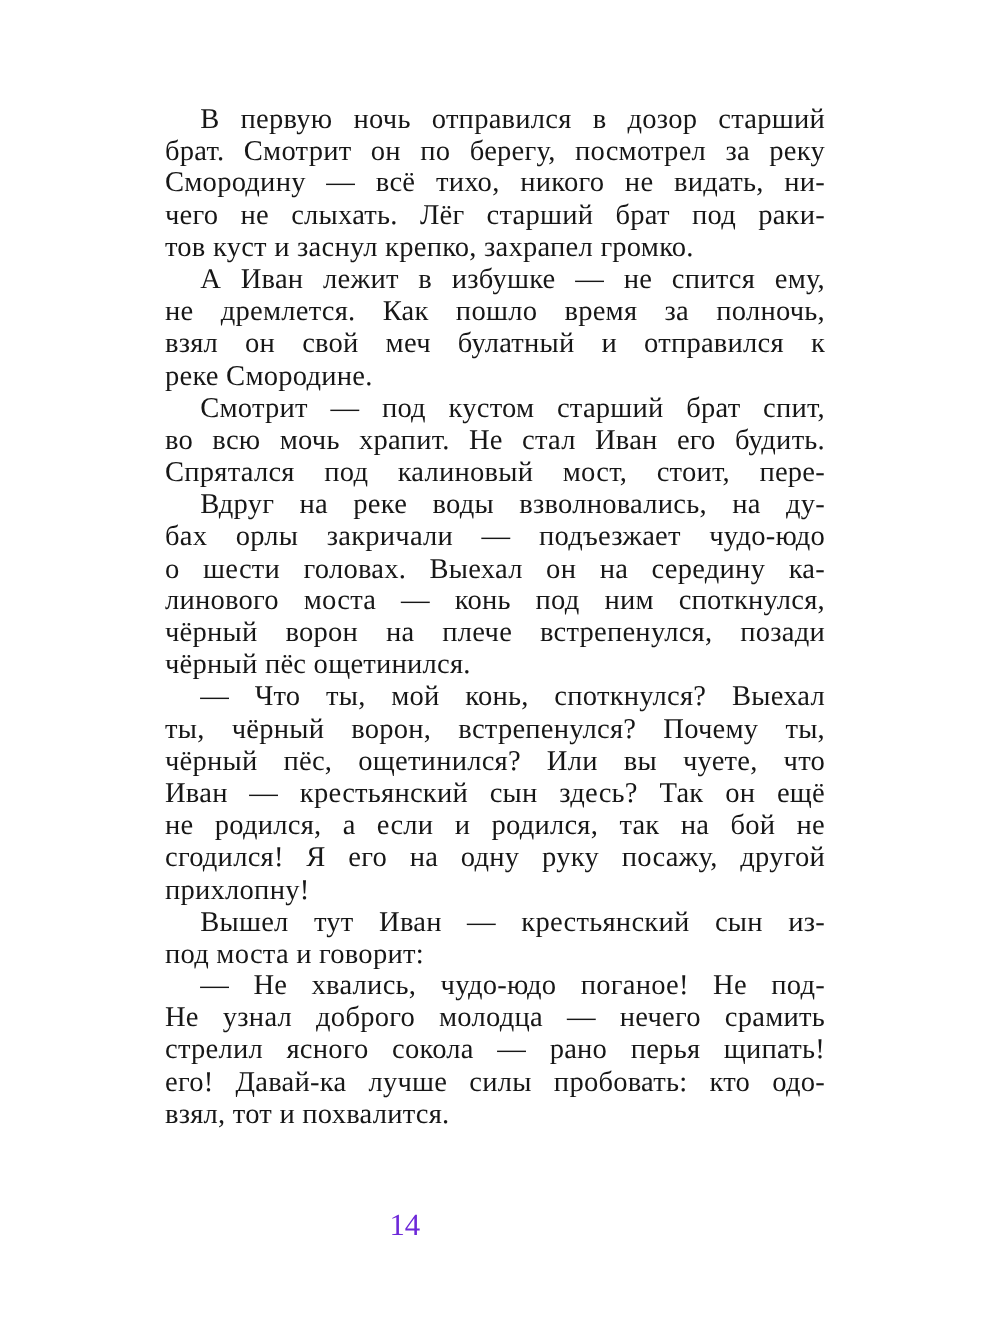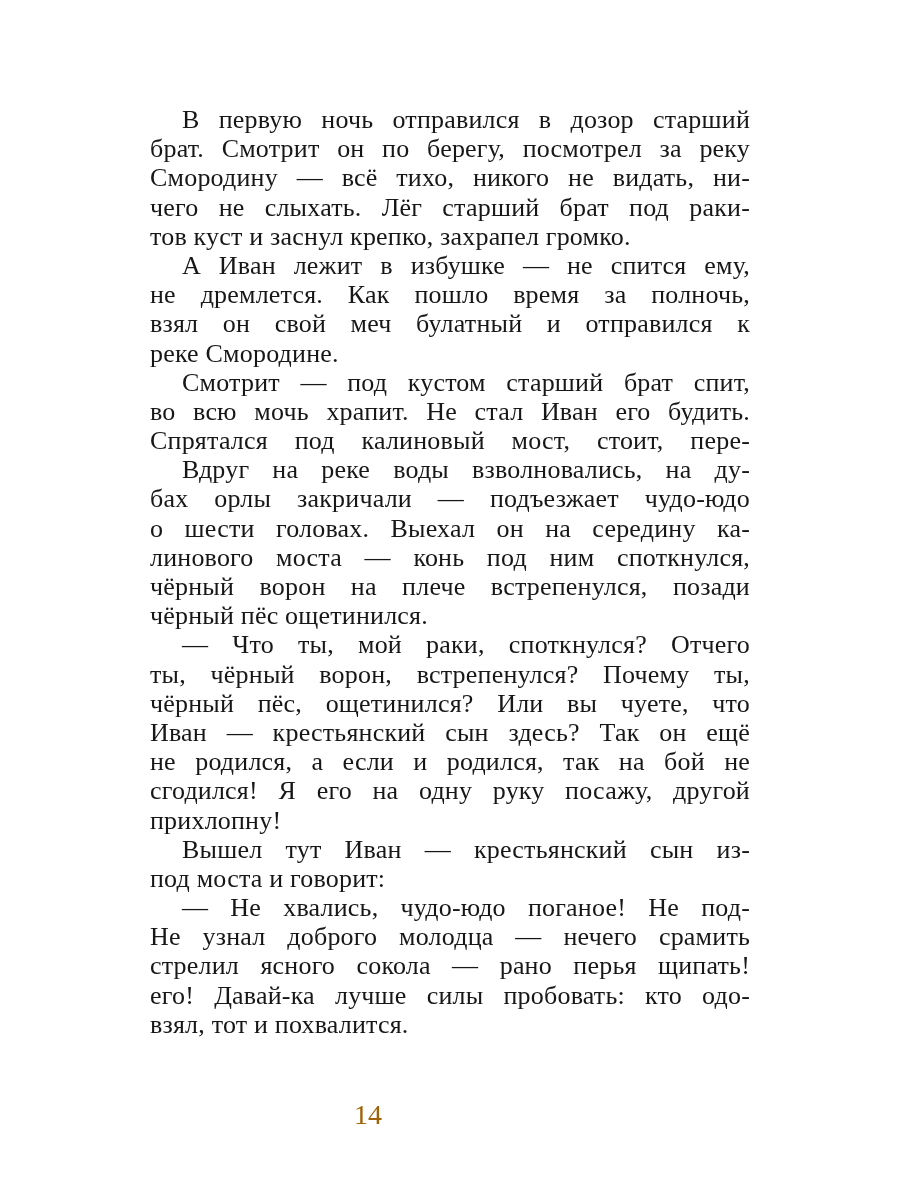--- a/index.html
+++ b/index.html
@@ -12,21 +12,21 @@
     width: 900px;
     height: 1200px;
     background: #ffffff;
     font-family: "Liberation Serif", "DejaVu Serif", serif;
     color: #171717;
     overflow: hidden;
   }
   .text-block {
     position: absolute;
     left: 150px;
-    top: 105px;
+    top: 93px;
     width: 600px;
   }
   .line {
     font-size: 26px;
     line-height: 29.2px;
     height: 29.2px;
     text-align: justify;
     text-align-last: justify;
     white-space: normal;
     letter-spacing: 0.2px;
@@ -39,21 +39,21 @@
     text-indent: 32px;
   }
   .page-number {
     position: absolute;
     left: 0;
     top: 1100px;
     width: 736px;
     text-align: center;
     font-size: 28px;
     line-height: 30px;
-    color: #a16207;
+    color: #6d28d9;
   }
 </style>
 </head>
 <body>
 
 <div class="page">
   <div class="text-block" id="text-block">
       <div class="line indent">В первую ночь отправился в дозор старший</div>
       <div class="line">брат. Смотрит он по берегу, посмотрел за реку</div>
       <div class="line">Смородину — всё тихо, никого не видать, ни-</div>
@@ -65,21 +65,21 @@
       <div class="line end">реке Смородине.</div>
       <div class="line indent">Смотрит — под кустом старший брат спит,</div>
       <div class="line">во всю мочь храпит. Не стал Иван его будить.</div>
       <div class="line">Спрятался под калиновый мост, стоит, пере-</div>
       <div class="line indent">Вдруг на реке воды взволновались, на ду-</div>
       <div class="line">бах орлы закричали — подъезжает чудо-юдо</div>
       <div class="line">о шести головах. Выехал он на середину ка-</div>
       <div class="line">линового моста — конь под ним споткнулся,</div>
       <div class="line">чёрный ворон на плече встрепенулся, позади</div>
       <div class="line end">чёрный пёс ощетинился.</div>
-      <div class="line indent">— Что ты, мой раки, споткнулся? Отчего</div>
+      <div class="line indent">— Что ты, мой конь, споткнулся? Выехал</div>
       <div class="line">ты, чёрный ворон, встрепенулся? Почему ты,</div>
       <div class="line">чёрный пёс, ощетинился? Или вы чуете, что</div>
       <div class="line">Иван — крестьянский сын здесь? Так он ещё</div>
       <div class="line">не родился, а если и родился, так на бой не</div>
       <div class="line">сгодился! Я его на одну руку посажу, другой</div>
       <div class="line end">прихлопну!</div>
       <div class="line indent">Вышел тут Иван — крестьянский сын из-</div>
       <div class="line end">под моста и говорит:</div>
       <div class="line indent">— Не хвались, чудо-юдо поганое! Не под-</div>
       <div class="line">Не узнал доброго молодца — нечего срамить</div>

